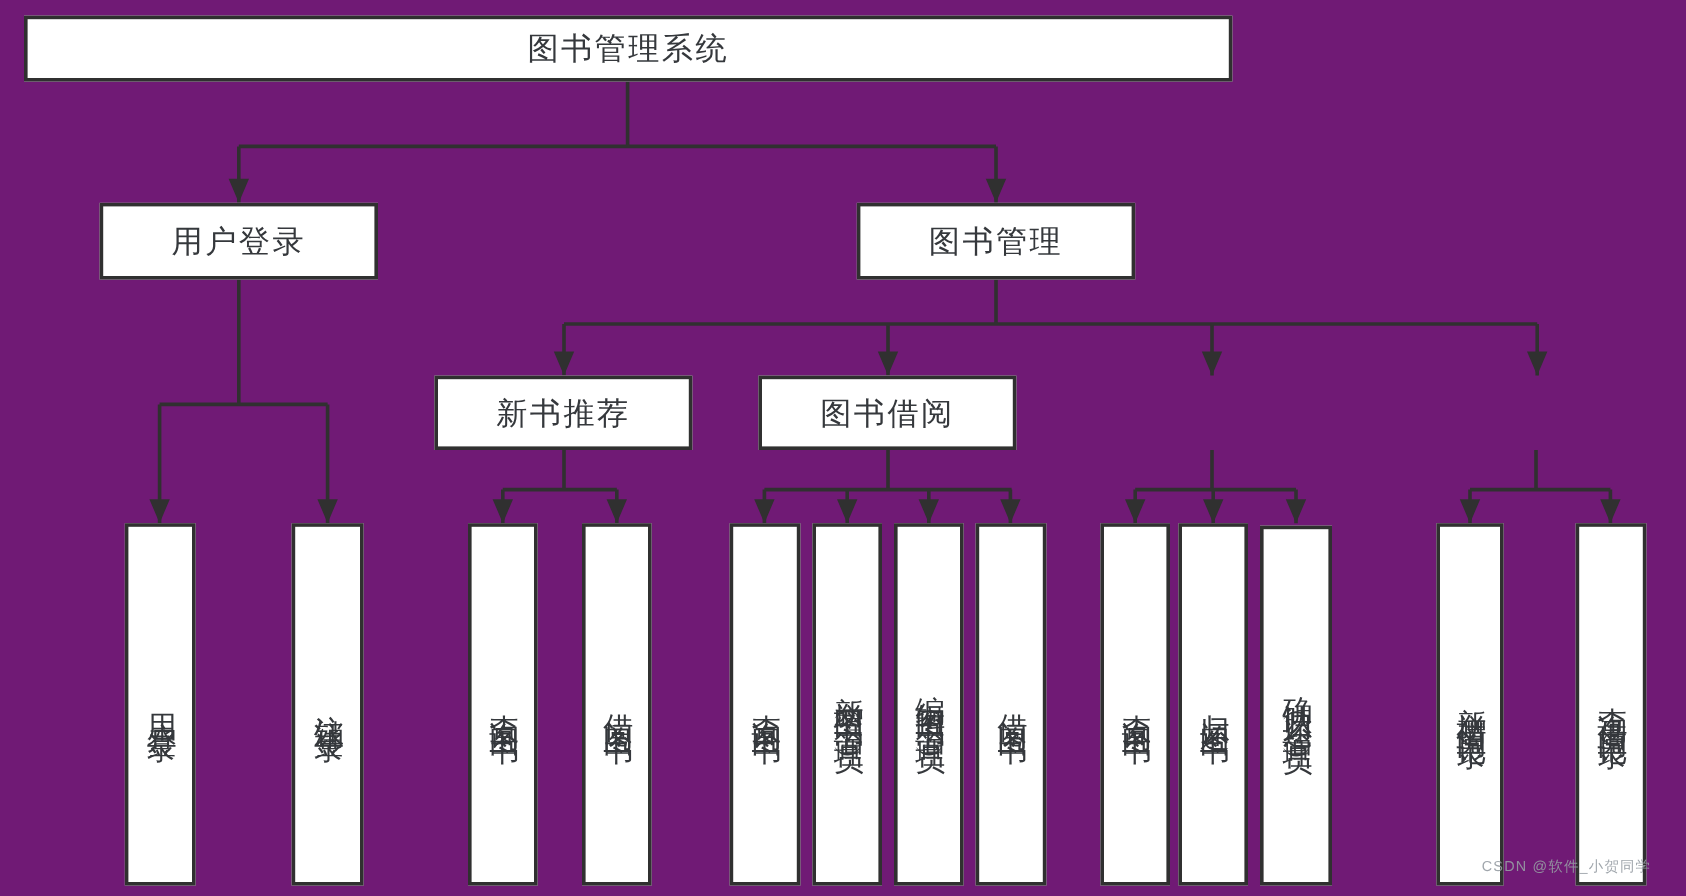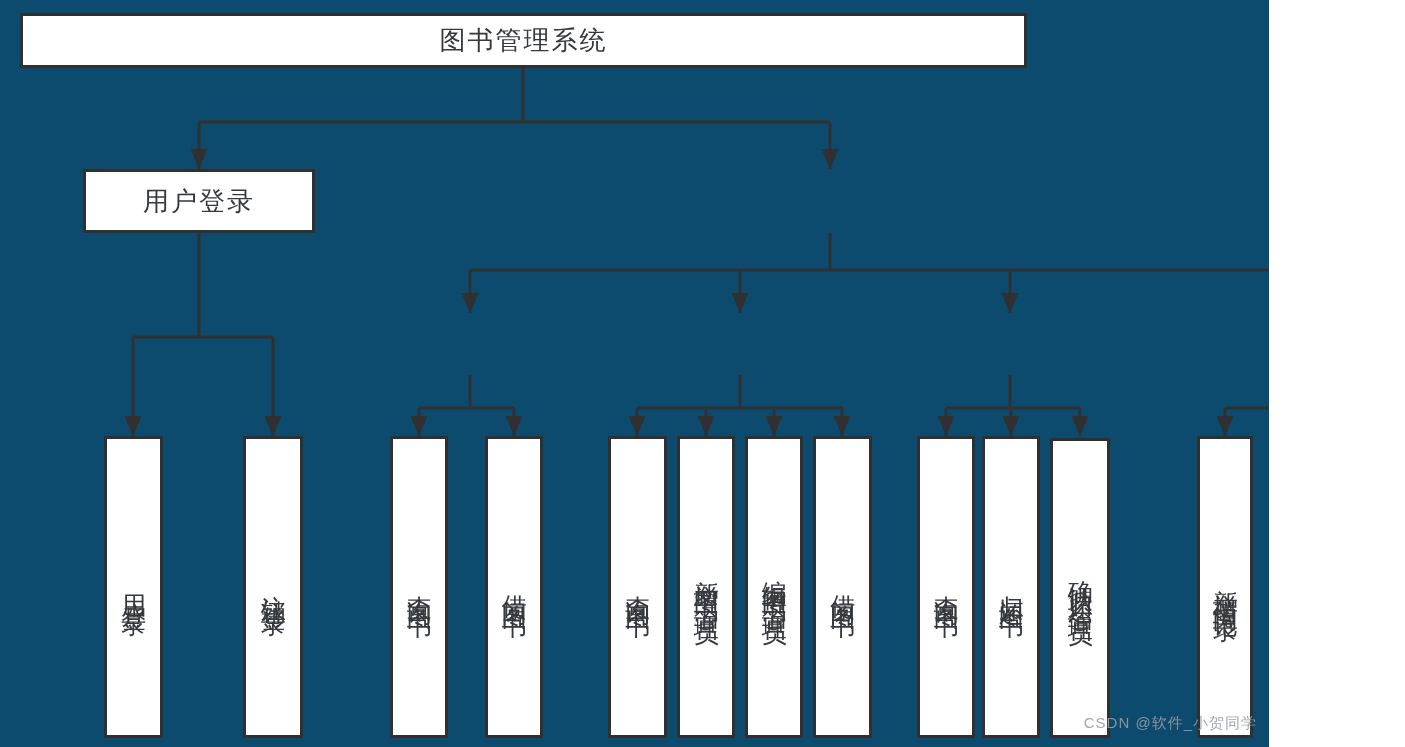--- a/index.html
+++ b/index.html
@@ -1,19 +1,19 @@
 <!DOCTYPE html>
 <html><head>
 <meta charset="utf-8">
 <style>
   html,body{margin:0;padding:0;background:#ffffff;}
   .canvas{
     position:relative;
-    width:1269px;height:747px;
-    background:#0c4a6e;
+    width:1405px;height:747px;
+    background:#701a75;
     overflow:hidden;
     font-family:"Liberation Sans",sans-serif;
   }
   .connectors{position:absolute;left:0;top:0;width:1405px;height:747px;}
   .box{
     position:absolute;
     box-sizing:border-box;
     border:3px solid #303030;
     background:#ffffff;
     display:flex;
@@ -28,23 +28,23 @@
   }
   .box.v span{
     writing-mode:vertical-rl;
     text-orientation:mixed;
     font-size:25px;
     letter-spacing:6px;
     line-height:1.1;
   }
   .watermark{
     position:absolute;
-    right:12px;
+    right:29px;
     top:714px;
-    font-size:15px;
+    font-size:12px;
     letter-spacing:1px;
     color:rgba(150,156,163,0.9);
     white-space:nowrap;
   }
 </style>
 </head>
 <body>
 
 <div class="canvas">
 
@@ -68,21 +68,30 @@
              M1216.5 416 L1233.5 416 L1225 436 Z M1333.5 416 L1350.5 416 L1342 436 Z" fill="#303030" stroke="none"></path>
   </svg>
 
   <div class="box h" style="left:20px;top:13px;width:1007px;height:55px">
     <span>图书管理系统</span>
   </div>
 
   <div class="box h" style="left:83px;top:169px;width:232px;height:64px">
     <span>用户登录</span>
   </div>
+  <div class="box h" style="left:714px;top:169px;width:232px;height:64px">
+    <span>图书管理</span>
+  </div>
 
+  <div class="box h" style="left:362px;top:313px;width:215px;height:62px">
+    <span>新书推荐</span>
+  </div>
+  <div class="box h" style="left:632px;top:313px;width:215px;height:62px">
+    <span>图书借阅</span>
+  </div>
 
   <div class="box v" style="left:104px;top:436px;width:59px;height:302px">
     <span>用户登录</span>
   </div>
   <div class="box v" style="left:243px;top:436px;width:60px;height:302px">
     <span>注销登录</span>
   </div>
 
   <div class="box v" style="left:390px;top:436px;width:58px;height:302px">
     <span>查询图书</span>

